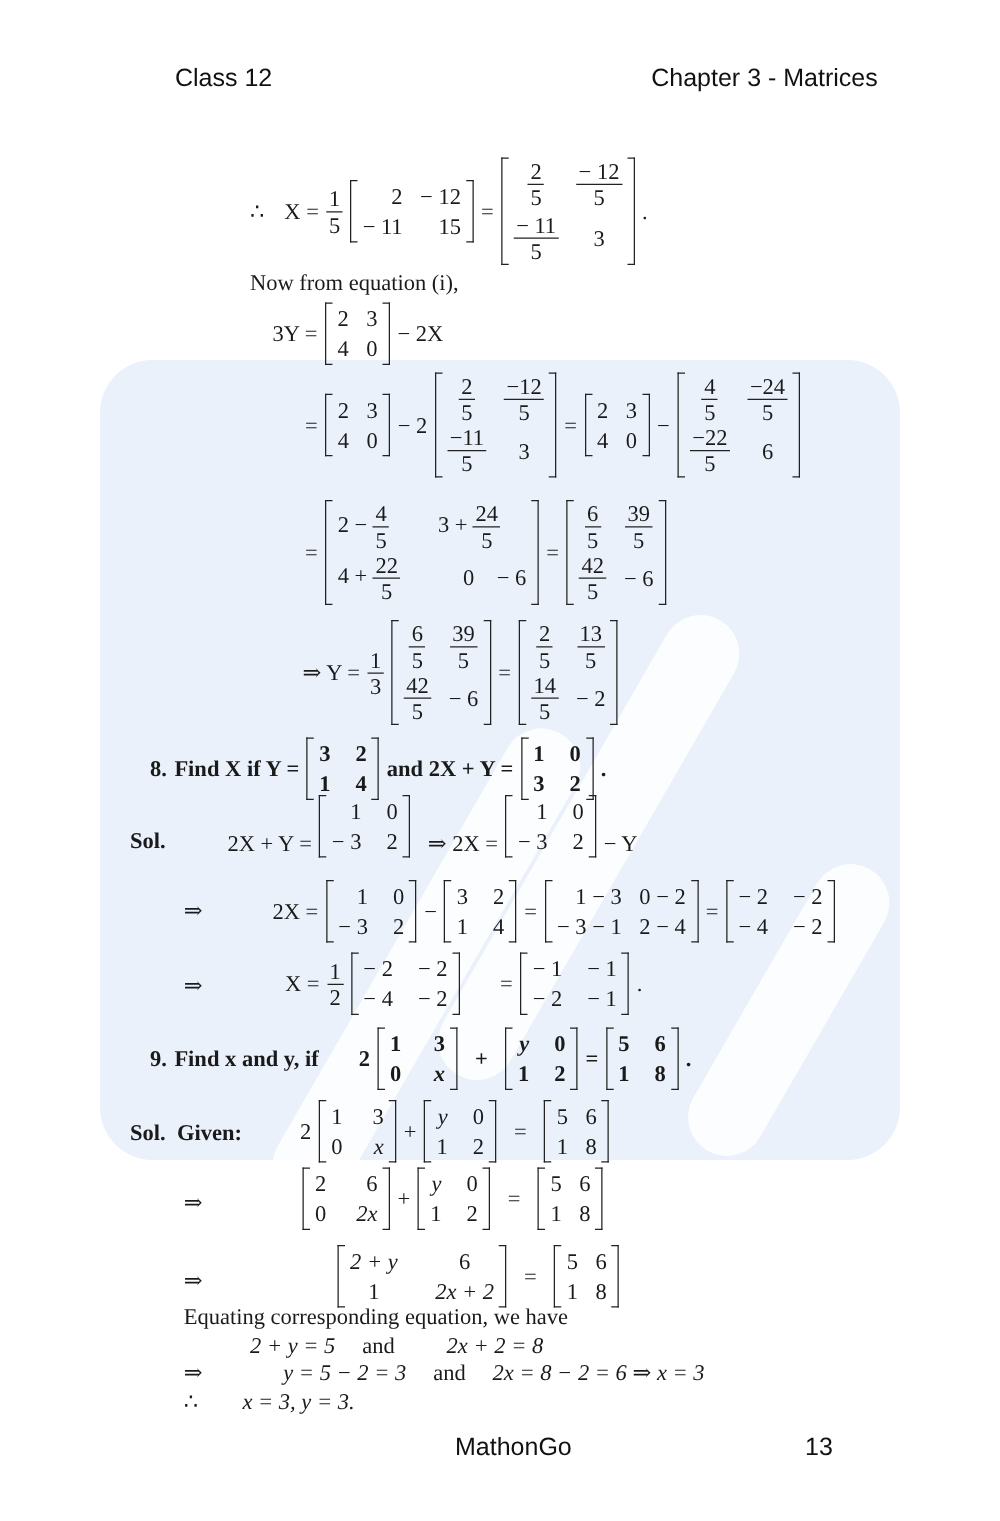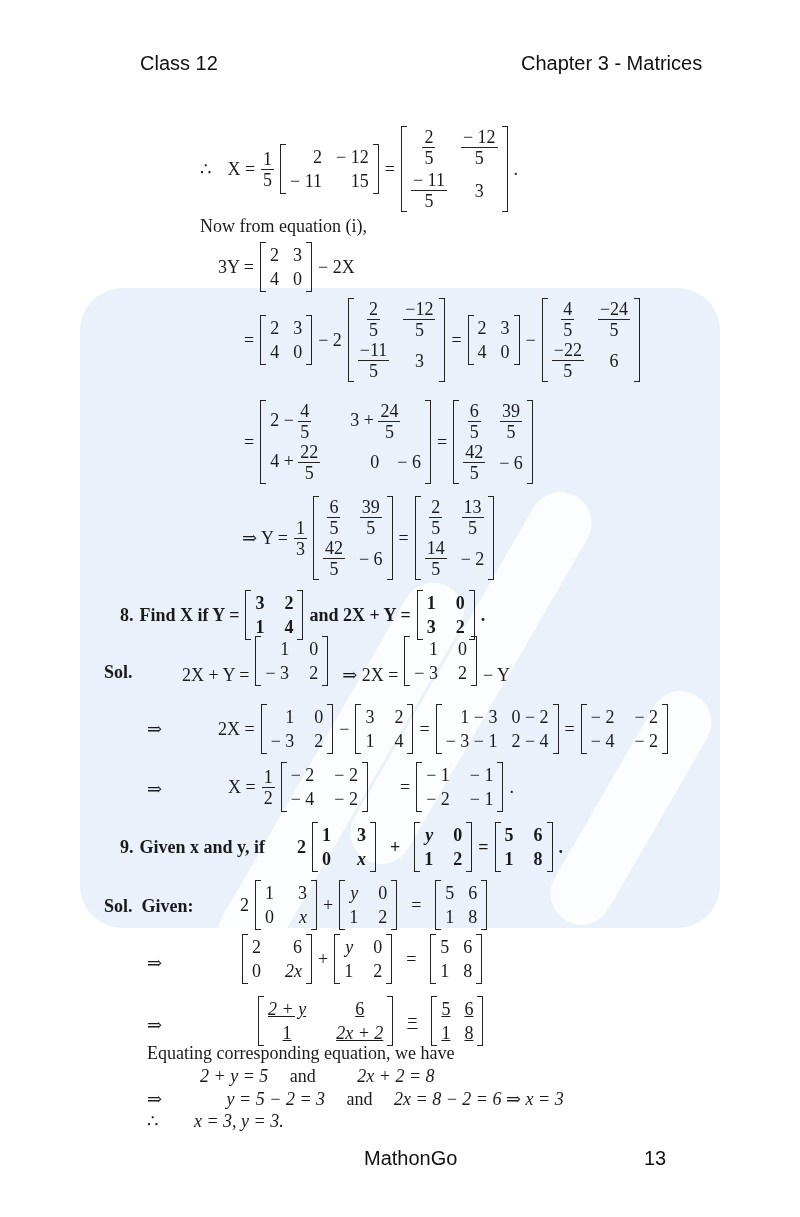--- a/index.html
+++ b/index.html
@@ -386,21 +386,21 @@
       <span class="cell">− 2</span>
         <span class="cell">− 1</span>
     </span>
       <span class="br-r"></span>
     </span>
   <span>.</span>
 </div>
 
 <div class="row serif bold" style="left:120px; top:822px;">
   <span>9.</span>
-  <span>Given x and y, if</span>
+  <span>Find x and y, if</span>
   <span style="margin-left:26px">2</span>
   <span class="mat">
       <span class="br-l"></span>
     <span class="mgrid" style="grid-template-columns: auto auto; column-gap: 26px;">
       <span class="cell">1</span>
         <span class="cell">3</span>
       <span class="cell">0</span>
         <span class="cell it">x</span>
     </span>
       <span class="br-r"></span>
@@ -497,21 +497,21 @@
       <span class="cell">5</span>
         <span class="cell">6</span>
       <span class="cell">1</span>
         <span class="cell">8</span>
     </span>
       <span class="br-r"></span>
     </span>
 </div>
 
 <div class="abs serif" style="left:147px; top:1014px;">⇒</div>
-<div class="row serif" style="left:258px; top:996px;text-decoration:underline;">
+<div class="row serif" style="left:270px; top:996px;">
   <span class="mat">
       <span class="br-l"></span>
     <span class="mgrid c" style="grid-template-columns: auto auto; column-gap: 30px;">
       <span class="cell it">2 + y</span>
         <span class="cell">6</span>
       <span class="cell">1</span>
         <span class="cell it">2x + 2</span>
     </span>
       <span class="br-r"></span>
     </span>

